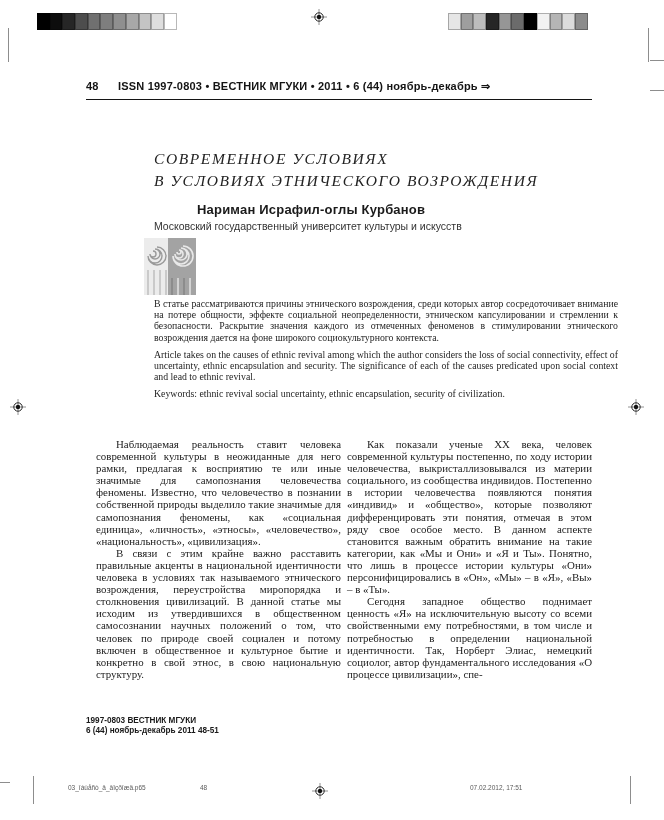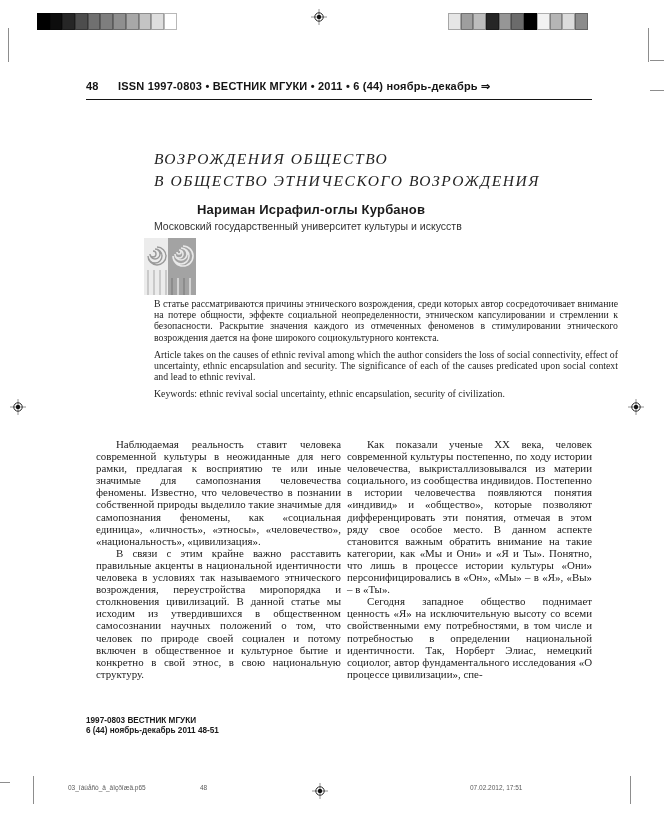--- a/index.html
+++ b/index.html
@@ -140,22 +140,22 @@
   <div class="cropline h" style="left:650px;top:90px;width:14px;"></div>
   <div class="cropline v" style="left:33px;top:776px;height:28px;"></div>
   <div class="cropline h" style="left:0px;top:782px;width:10px;"></div>
   <div class="cropline v" style="left:630px;top:776px;height:28px;"></div>
 
   <div class="header">
     <span class="pgnum">48</span><span>ISSN 1997-0803 • ВЕСТНИК МГУКИ • 2011 • 6 (44) ноябрь-декабрь ⇒</span>
   </div>
 
   <div class="title">
-    <div>ВОЗРОЖДЕНИЯ ОБЩЕСТВО</div>
-    <div>В ОБЩЕСТВО ЭТНИЧЕСКОГО ВОЗРОЖДЕНИЯ</div>
+    <div>СОВРЕМЕННОЕ УСЛОВИЯХ</div>
+    <div>В УСЛОВИЯХ ЭТНИЧЕСКОГО ВОЗРОЖДЕНИЯ</div>
   </div>
   <div class="author">Нариман Исрафил-оглы Курбанов</div>
   <div class="affiliation">Московский государственный университет культуры и искусств</div>
 
   <div class="capital">
     <svg width="52" height="57" viewBox="0 0 52 57">
       <rect x="0" y="0" width="24" height="57" fill="#ececec"></rect>
       <rect x="24" y="0" width="28" height="57" fill="#a3a3a3"></rect>
       <path d="M13 9 a9 9 0 1 1 -9 9 a7 7 0 1 0 7 -7 a5 5 0 1 1 -5 5 a3 3 0 1 0 3 -3" fill="none" stroke="#9a9a9a" stroke-width="1.4"></path>
       <line x1="4" y1="32" x2="4" y2="57" stroke="#c2c2c2" stroke-width="1.6"></line>

